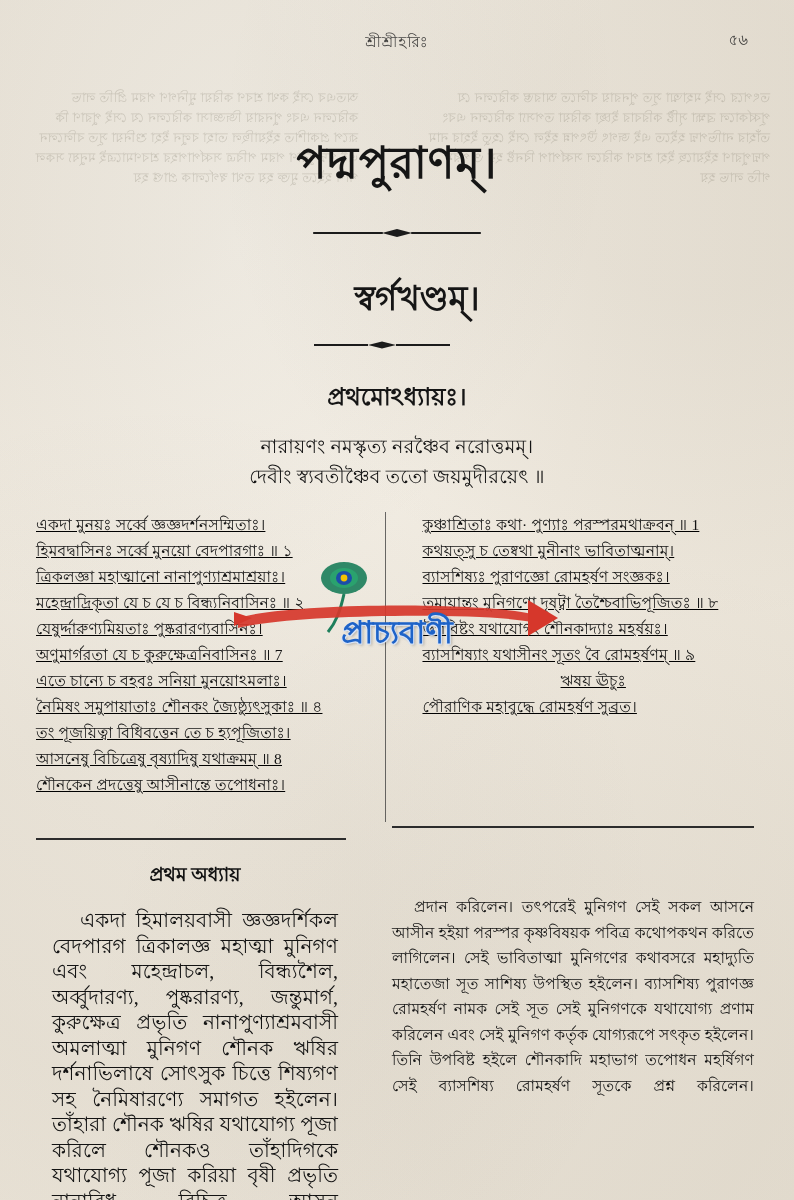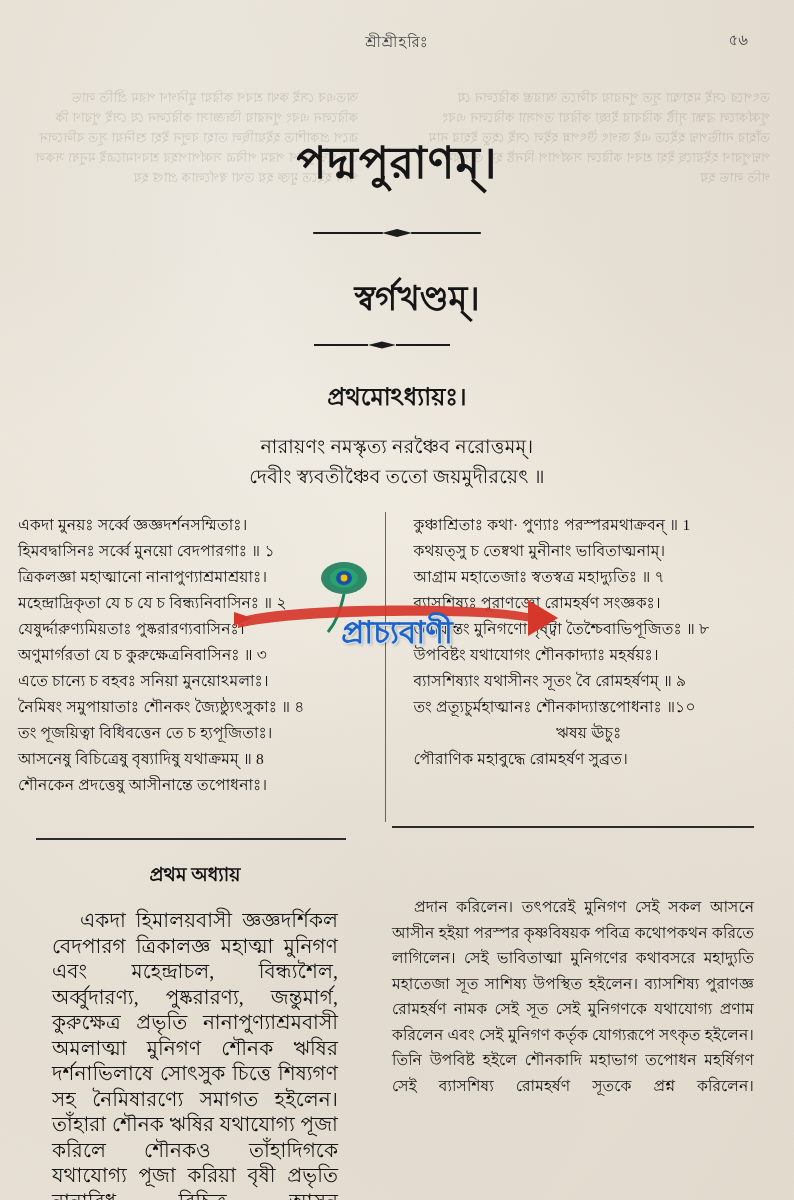--- a/index.html
+++ b/index.html
@@ -128,24 +128,25 @@
   .invocation .iv {
     font-size: 19px;
     line-height: 30px;
     letter-spacing: .3px;
   }
 
   
   .verse-cols {
     position: absolute;
     top: 512px;
-    left: 18px;
+    left: 36px;
     right: 30px;
     display: flex;
     gap: 9px;
+    text-decoration: underline;
   }
   .vcol { width: 50%; }
   .vcol.left  { padding-right: 14px; }
   .vcol.right { padding-left: 18px; }
   .colrule {
     position: absolute;
     top: 512px;
     left: 385px;
     width: 1px;
     height: 310px;
@@ -292,37 +293,35 @@
 
     <div class="colrule"></div>
     <div class="verse-cols">
 
       <div class="vcol left">
         <div class="vline">একদা মুনয়ঃ সর্ব্বে জ্ঞজ্ঞদর্শনসম্মিতাঃ।</div>
         <div class="vline">হিমবদ্বাসিনঃ সর্ব্বে মুনয়ো বেদপারগাঃ ॥ ১</div>
         <div class="vline">ত্রিকলজ্ঞা মহাত্মানো নানাপুণ্যাশ্রমাশ্রয়াঃ।</div>
         <div class="vline">মহেন্দ্রাদ্রিকৃতা যে চ যে চ বিন্ধ্যনিবাসিনঃ ॥ ২</div>
         <div class="vline">যেষুর্দ্দারুণ্যমিয়তাঃ পুষ্করারণ্যবাসিনঃ।</div>
-        <div class="vline">অণুমার্গরতা যে চ কুরুক্ষেত্রনিবাসিনঃ ॥ ৩</div>
+        <div class="vline">অণুমার্গরতা যে চ কুরুক্ষেত্রনিবাসিনঃ ॥ 7</div>
         <div class="vline">এতে চান্যে চ বহবঃ সনিয়া মুনয়োঽমলাঃ।</div>
         <div class="vline">নৈমিষং সমুপায়াতাঃ শৌনকং জ্যৈষ্ঠ্যুৎসুকাঃ ॥ ৪</div>
         <div class="vline">তং পূজয়িত্বা বিধিবত্তেন তে চ হ্যপূজিতাঃ।</div>
         <div class="vline">আসনেষু বিচিত্রেষু বৃষ্যাদিষু যথাক্রমম্ ॥ 8</div>
         <div class="vline">শৌনকেন প্রদত্তেষু আসীনান্তে তপোধনাঃ।</div>
       </div>
 
       <div class="vcol right">
         <div class="vline">কুঞ্চাশ্রিতাঃ কথা· পুণ্যাঃ পরস্পরমথাক্রবন্ ॥ 1</div>
         <div class="vline">কথয়ত্সু চ তেষ্বথা মুনীনাং ভাবিতাত্মনাম্।</div>
-        <div class="vline">আগ্রাম মহাতেজাঃ স্বতস্বত্র মহাদ্যুতিঃ ॥ ৭</div>
         <div class="vline">ব্যাসশিষ্যঃ পুরাণজ্ঞো রোমহর্ষণ সংজ্ঞকঃ।</div>
         <div class="vline">তমায়ান্তং মুনিগণো দৃষ্ট্বা তৈশ্চৈবাভিপূজিতঃ ॥ ৮</div>
         <div class="vline">উপবিষ্টং যথাযোগং শৌনকাদ্যাঃ মহর্ষয়ঃ।</div>
         <div class="vline">ব্যাসশিষ্যাং যথাসীনং সূতং বৈ রোমহর্ষণম্ ॥ ৯</div>
-        <div class="vline">তং প্রত্যূচুর্মহাত্মানঃ শৌনকাদ্যাস্তপোধনাঃ ॥১০</div>
         <div class="vline center">ঋষয় ঊচুঃ</div>
         <div class="vline">পৌরাণিক মহাবুদ্ধে রোমহর্ষণ সুব্রত।</div>
       </div>
 
     </div>
 
     <div class="hr-left"></div>
     <div class="hr-right"></div>
 
     <div class="lower-left">

